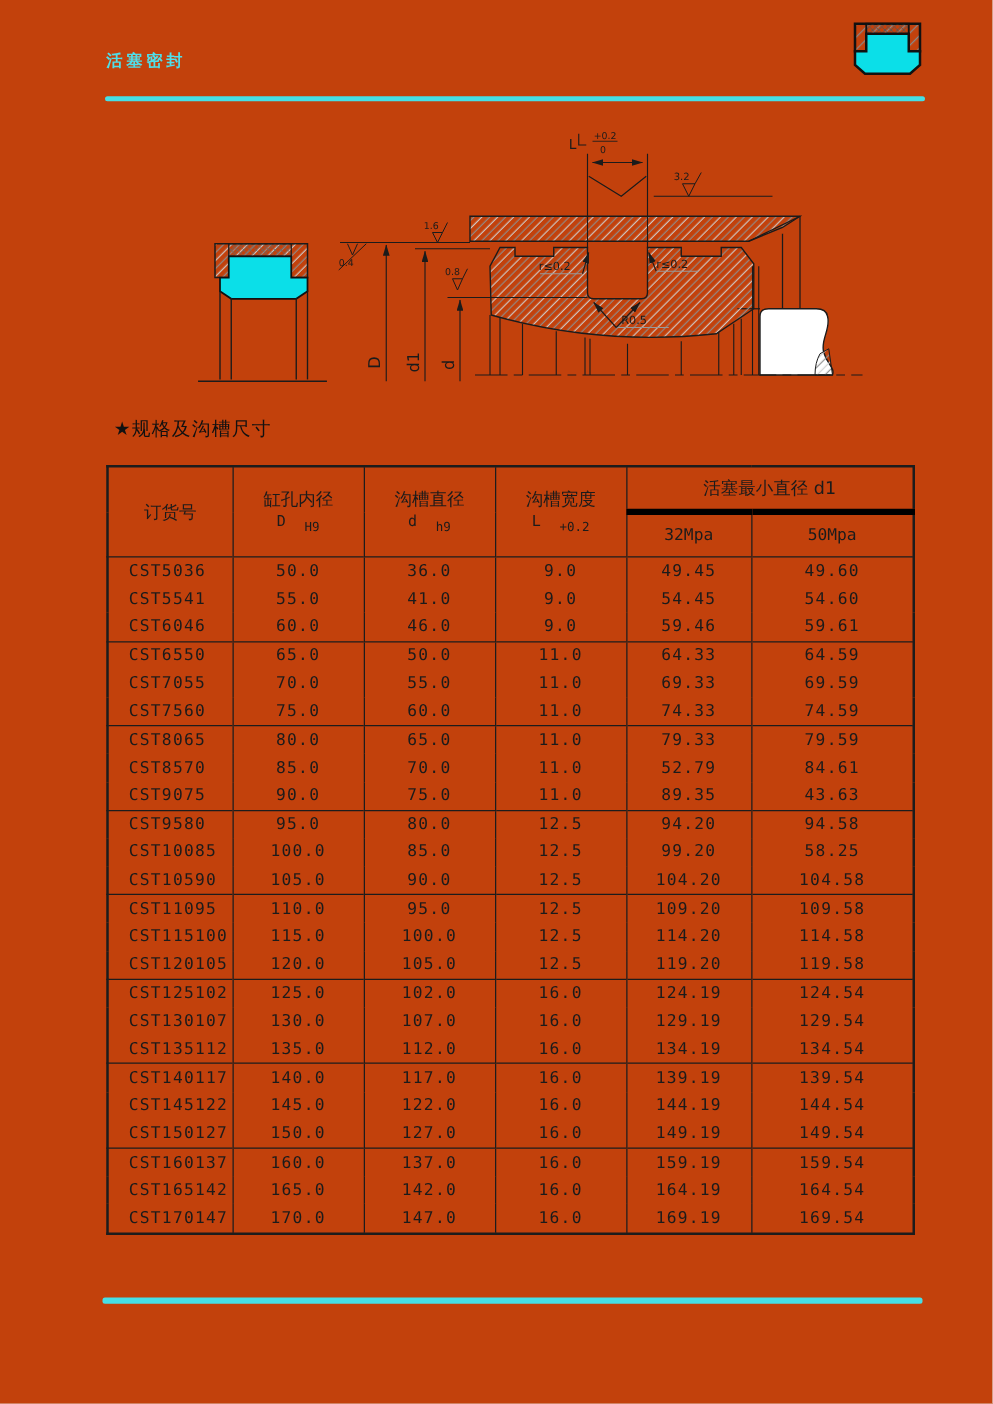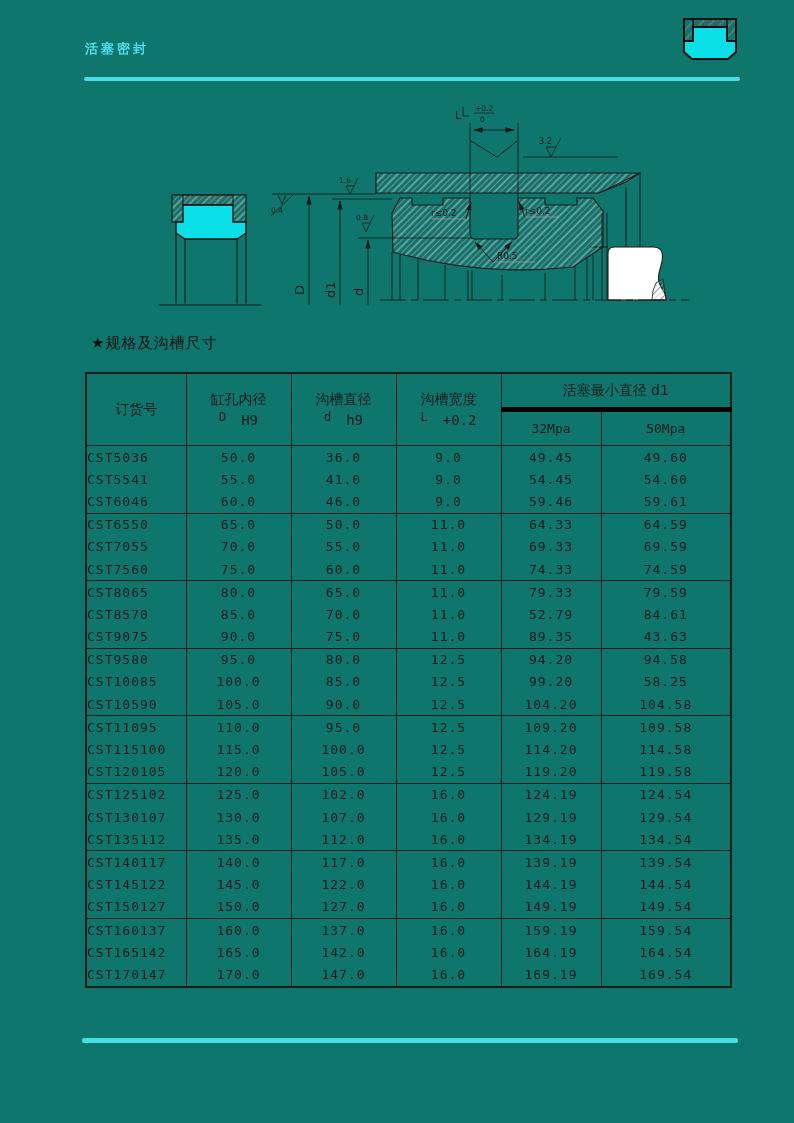--- a/index.html
+++ b/index.html
@@ -1,16 +1,16 @@
 <!DOCTYPE html>
 <html><head>
 <meta charset="utf-8">
 <style>
   html,body{margin:0;padding:0;background:#e8e8e8;}
-  #page{position:relative;width:794px;height:1123px;background:#0f766e;margin:0 auto;
+  #page{position:relative;width:794px;height:1123px;background:#c2410c;margin:0 auto;
         font-family:"DejaVu Sans",sans-serif;color:#1b1b1b;overflow:hidden;}
   
   .hdr-left{position:absolute;left:85px;top:40px;font-size:13px;font-weight:bold;
             color:#4fdfea;letter-spacing:3px;}
   .hdr-center{position:absolute;left:0;right:0;top:32px;text-align:center;font-size:22px;
               font-weight:bold;color:#4fdfea;letter-spacing:2px;}
   .cyan-rule{position:absolute;background:#46dfe6;border-radius:2px;}
   #rule-top{left:84px;top:77px;width:656px;height:4px;}
   #rule-bottom{left:82px;top:1038px;width:656px;height:5px;}
   #logo{position:absolute;left:678px;top:14px;width:70px;height:58px;}
@@ -24,25 +24,25 @@
               table-layout:fixed;}
   #spec-table th,#spec-table td{border-left:1px solid #1c1c1c;border-right:1px solid #1c1c1c;
               padding:0;text-align:center;vertical-align:middle;font-weight:normal;}
   #spec-table{border:2px solid #1c1c1c;}
   #spec-table thead{border-bottom:1.6px solid #1c1c1c;}
   #spec-table thead tr.tier1 th{height:33px;font-size:14px;}
   #spec-table thead tr.tier2 th{height:33px;font-size:13px;border-top:5px solid #000000;
               font-family:"DejaVu Sans Mono","DejaVu Sans",monospace;}
   #spec-table thead th[rowspan]{height:66px;}
   #spec-table thead .sym{font-family:"DejaVu Sans Mono",monospace;font-size:12px;margin-top:1px;}
-  #spec-table thead sub{font-size:14px;padding-left:15px;}
+  #spec-table thead sub{font-size:10px;padding-left:15px;}
   #spec-table tbody{border-top:1.6px solid #1c1c1c;}
   #spec-table td{height:22.2px;font-size:13px;letter-spacing:1px;
               font-family:"DejaVu Sans Mono","DejaVu Sans",monospace;}
-  #spec-table td.c-order{text-align:left;}
+  #spec-table td.c-order{text-align:left;padding-left:16px;}
 </style>
 </head>
 <body>
 
 <div id="page">
 
   <div class="hdr-left">活塞密封</div>
 
   <svg id="logo" viewBox="0 0 70 58">
     <defs>

